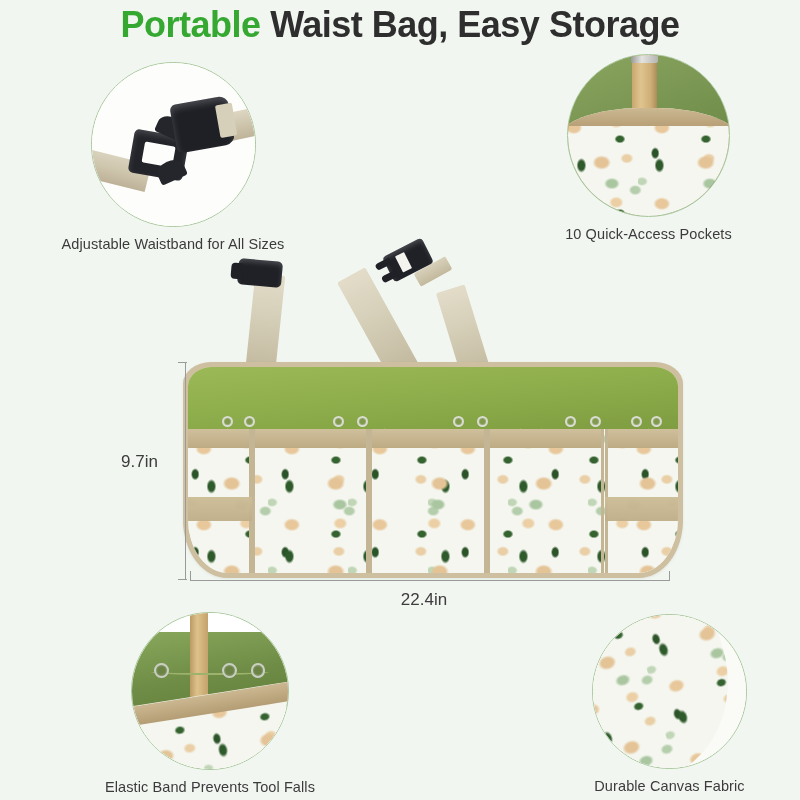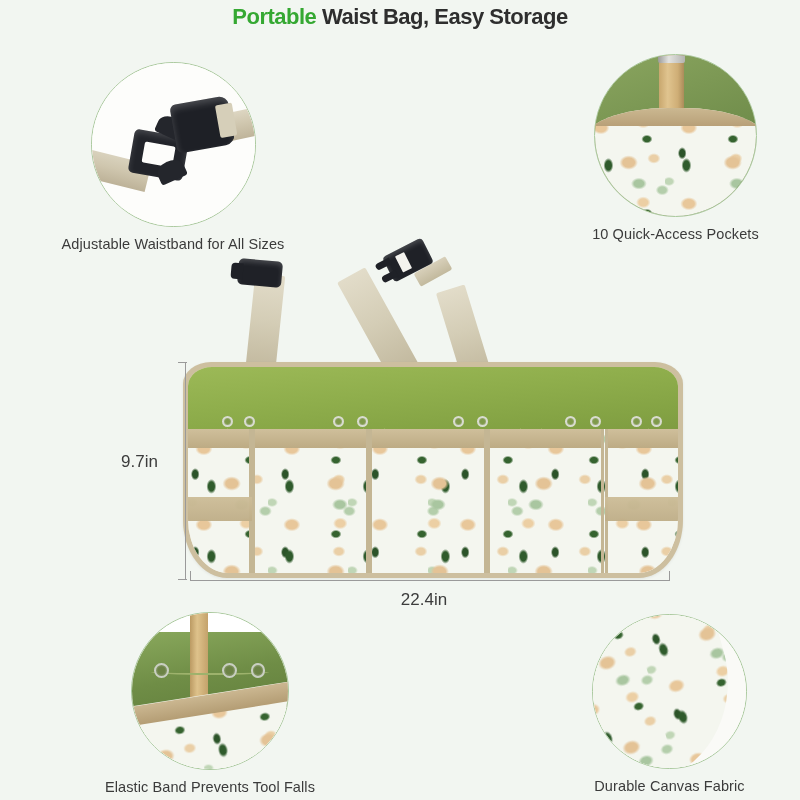--- a/index.html
+++ b/index.html
@@ -9,21 +9,21 @@
     background:#f2f6f1;
     font-family:"Liberation Sans", sans-serif;
     overflow:hidden;
   }
   #stage { position:relative; width:800px; height:800px; background:#f2f6f1; }
 
   
   .title {
     position:absolute; top:4px; left:0; width:800px;
     text-align:center;
-    font-size:22px; font-weight:bold; letter-spacing:-0.5px;
+    font-size:36px; font-weight:bold; letter-spacing:-0.5px;
     color:#2e2e2e; white-space:nowrap;
   }
   .title .green { color:#35a832; }
 
   
   .feature { position:absolute; }
   .circle {
     position:relative; border-radius:50%;
     border:1.4px solid #a9c89c; overflow:hidden;
     background:#ffffff;
@@ -281,21 +281,21 @@
         <div class="strap-r"></div>
         <div class="buck-f"></div>
         <div class="prong" style="left:40%;top:33%;width:17%;height:12%;transform:rotate(24deg);"></div>
         <div class="prong" style="left:40%;top:60%;width:17%;height:12%;transform:rotate(-24deg);"></div>
         <div class="buck-m"></div>
       </div>
     </div>
     <div class="caption">Adjustable Waistband for All Sizes</div>
   </div>
 
-  <div class="feature" style="left:553px; top:54px; width:245px;">
+  <div class="feature" style="left:526px; top:54px; width:245px;">
     <div class="circle" style="width:163px;height:163px;margin:0 auto;">
       <div class="photo p2">
         <div class="greenbg"></div>
         <div class="handle"></div>
         <div class="ferrule"></div>
         <div class="pocket floralbg">
           <div class="trim"></div>
         </div>
       </div>
     </div>

